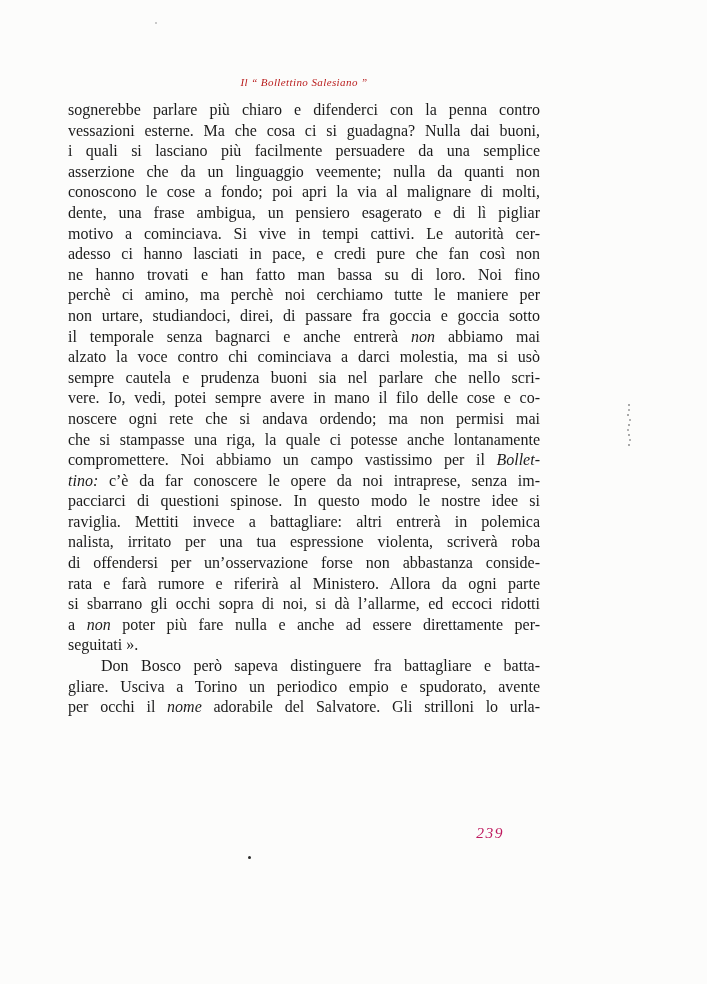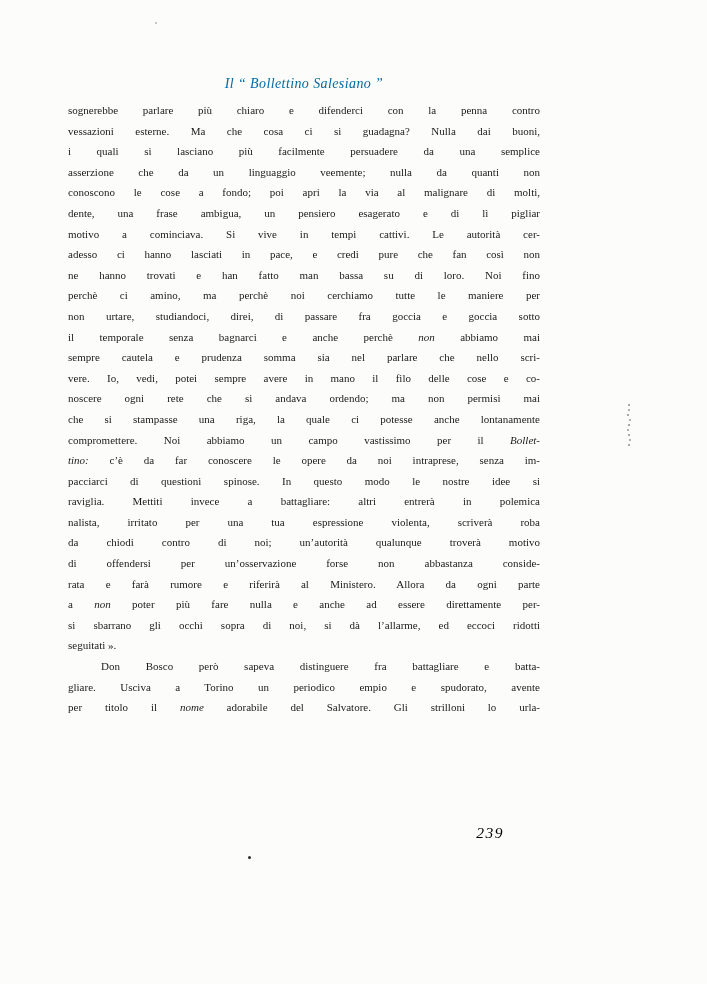--- a/index.html
+++ b/index.html
@@ -12,30 +12,30 @@
     color: #1b1b1b;
     overflow: hidden;
   }
   .running-header {
     position: absolute;
     top: 76px;
     left: 68px;
     width: 472px;
     text-align: center;
     font-style: italic;
-    font-size: 14px;
+    font-size: 11px;
     letter-spacing: 0.4px;
-    color: #0369a1;
+    color: #b91c1c;
   }
   .text-block {
     position: absolute;
     top: 100px;
     left: 68px;
     width: 472px;
-    font-size: 11px;
+    font-size: 16px;
     line-height: 20.6px;
   }
   .line {
     height: 20.6px;
     text-align: justify;
     text-align-last: justify;
     text-justify: inter-word;
     overflow: hidden;
     white-space: normal;
   }
@@ -44,21 +44,21 @@
   .it { font-style: italic; }
   .page-number {
     position: absolute;
     top: 824px;
     left: 68px;
     width: 436px;
     text-align: right;
     font-style: italic;
     font-size: 15.5px;
     letter-spacing: 1.5px;
-    color: #000000;
+    color: #be185d;
   }
   
   .speckle-top {
     position: absolute; left: 155px; top: 22px;
     width: 2px; height: 2px; background: #b9b9b9; border-radius: 50%;
   }
   .speckle-bottom {
     position: absolute; left: 248px; top: 856px;
     width: 3px; height: 3px; background: #2a2a2a; border-radius: 50%;
   }
@@ -81,39 +81,39 @@
       <div class="line"><span>vessazioni esterne. Ma che cosa ci si guadagna? Nulla dai buoni,</span></div>
       <div class="line"><span>i quali si lasciano più facilmente persuadere da una semplice</span></div>
       <div class="line"><span>asserzione che da un linguaggio veemente; nulla da quanti non</span></div>
       <div class="line"><span>conoscono le cose a fondo; poi apri la via al malignare di molti,</span></div>
       <div class="line"><span>dente, una frase ambigua, un pensiero esagerato e di lì pigliar</span></div>
       <div class="line"><span>motivo a cominciava. Si vive in tempi cattivi. Le autorità cer-</span></div>
       <div class="line"><span>adesso ci hanno lasciati in pace, e credi pure che fan così non</span></div>
       <div class="line"><span>ne hanno trovati e han fatto man bassa su di loro. Noi fino</span></div>
       <div class="line"><span>perchè ci amino, ma perchè noi cerchiamo tutte le maniere per</span></div>
       <div class="line"><span>non urtare, studiandoci, direi, di passare fra goccia e goccia sotto</span></div>
-      <div class="line"><span>il temporale senza bagnarci e anche perchè </span><span class="it">non</span><span> abbiamo mai</span></div>
-      <div class="line"><span>sempre cautela e prudenza somma sia nel parlare che nello scri-</span></div>
+      <div class="line"><span>il temporale senza bagnarci e anche entrerà </span><span class="it">non</span><span> abbiamo mai</span></div>
+      <div class="line"><span>alzato la voce contro chi cominciava a darci molestia, ma si usò</span></div>
+      <div class="line"><span>sempre cautela e prudenza buoni sia nel parlare che nello scri-</span></div>
       <div class="line"><span>vere. Io, vedi, potei sempre avere in mano il filo delle cose e co-</span></div>
       <div class="line"><span>noscere ogni rete che si andava ordendo; ma non permisi mai</span></div>
       <div class="line"><span>che si stampasse una riga, la quale ci potesse anche lontanamente</span></div>
       <div class="line"><span>compromettere. Noi abbiamo un campo vastissimo per il </span><span class="it">Bollet-</span></div>
       <div class="line"><span class="it">tino:</span><span> c’è da far conoscere le opere da noi intraprese, senza im-</span></div>
       <div class="line"><span>pacciarci di questioni spinose. In questo modo le nostre idee si</span></div>
       <div class="line"><span>raviglia. Mettiti invece a battagliare: altri entrerà in polemica</span></div>
       <div class="line"><span>nalista, irritato per una tua espressione violenta, scriverà roba</span></div>
-      <div class="line"><span>da chiodi contro di noi; un’autorità qualunque troverà motivo</span></div>
       <div class="line"><span>di offendersi per un’osservazione forse non abbastanza conside-</span></div>
       <div class="line"><span>rata e farà rumore e riferirà al Ministero. Allora da ogni parte</span></div>
+      <div class="line"><span>si sbarrano gli occhi sopra di noi, si dà l’allarme, ed eccoci ridotti</span></div>
       <div class="line"><span>a </span><span class="it">non</span><span> poter più fare nulla e anche ad essere direttamente per-</span></div>
-      <div class="line"><span>si sbarrano gli occhi sopra di noi, si dà l’allarme, ed eccoci ridotti</span></div>
       <div class="line flush"><span>seguitati ».</span></div>
       <div class="line indent"><span>Don Bosco però sapeva distinguere fra battagliare e batta-</span></div>
       <div class="line"><span>gliare. Usciva a Torino un periodico empio e spudorato, avente</span></div>
-      <div class="line"><span>per titolo il </span><span class="it">nome</span><span> adorabile del Salvatore. Gli strilloni lo urla-</span></div>
+      <div class="line"><span>per occhi il </span><span class="it">nome</span><span> adorabile del Salvatore. Gli strilloni lo urla-</span></div>
     </div>
 
   <div class="page-number">239</div>
 
   <div class="speckle-top"></div>
   <div class="speckle-bottom"></div>
   <div class="speckle-column"></div>
 </div>
 
 </body></html>

